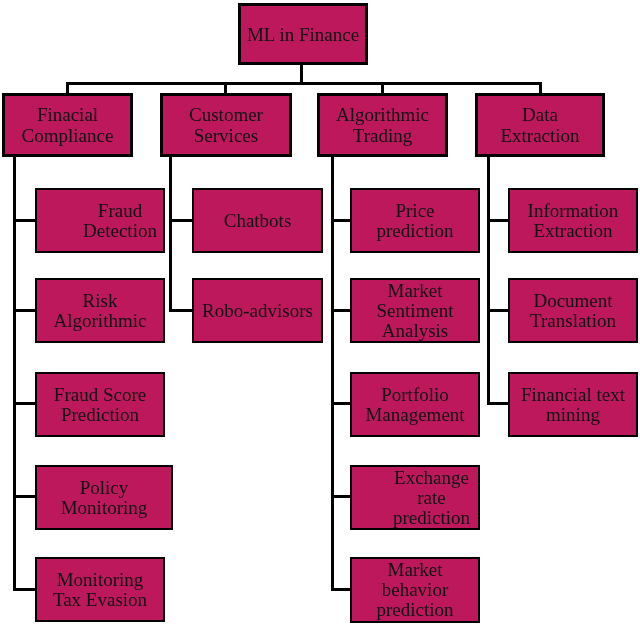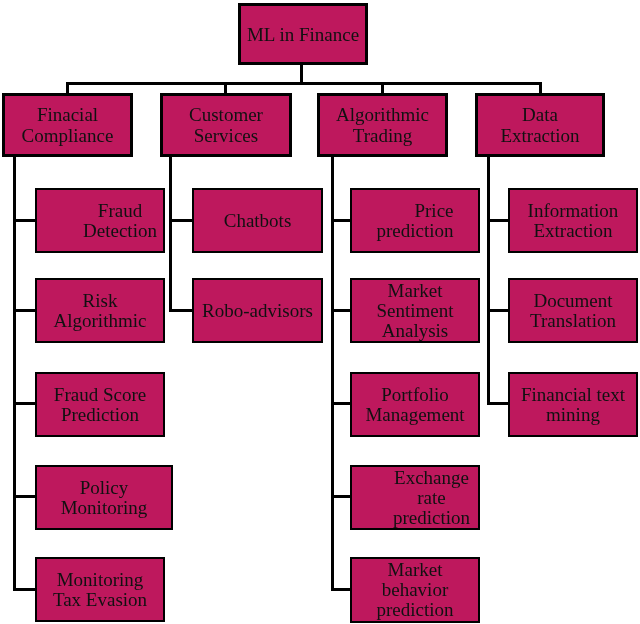--- a/index.html
+++ b/index.html
@@ -82,21 +82,21 @@
   <div class="box child" style="left:35px;top:372px;width:130px;height:65px;">Fraud Score
 Prediction</div>
   <div class="box child" style="left:35px;top:465px;width:138px;height:65px;">Policy
 Monitoring</div>
   <div class="box child" style="left:35px;top:557px;width:130px;height:65px;">Monitoring
 Tax Evasion</div>
 
   <div class="box child" style="left:192px;top:188px;width:131px;height:65px;">Chatbots</div>
   <div class="box child" style="left:192px;top:278px;width:131px;height:65px;">Robo-advisors</div>
 
-  <div class="box child" style="left:350px;top:188px;width:130px;height:65px;text-align:right;">Price
+  <div class="box child" style="left:350px;top:188px;width:130px;height:65px;">Price
 prediction</div>
   <div class="box child" style="left:350px;top:278px;width:130px;height:65px;">Market
 Sentiment
 Analysis</div>
   <div class="box child" style="left:350px;top:372px;width:130px;height:65px;">Portfolio
 Management</div>
   <div class="box child" style="left:350px;top:465px;width:130px;height:65px;padding-left:33px;">Exchange rate
 prediction</div>
   <div class="box child" style="left:350px;top:557px;width:130px;height:66px;">Market
 behavior

